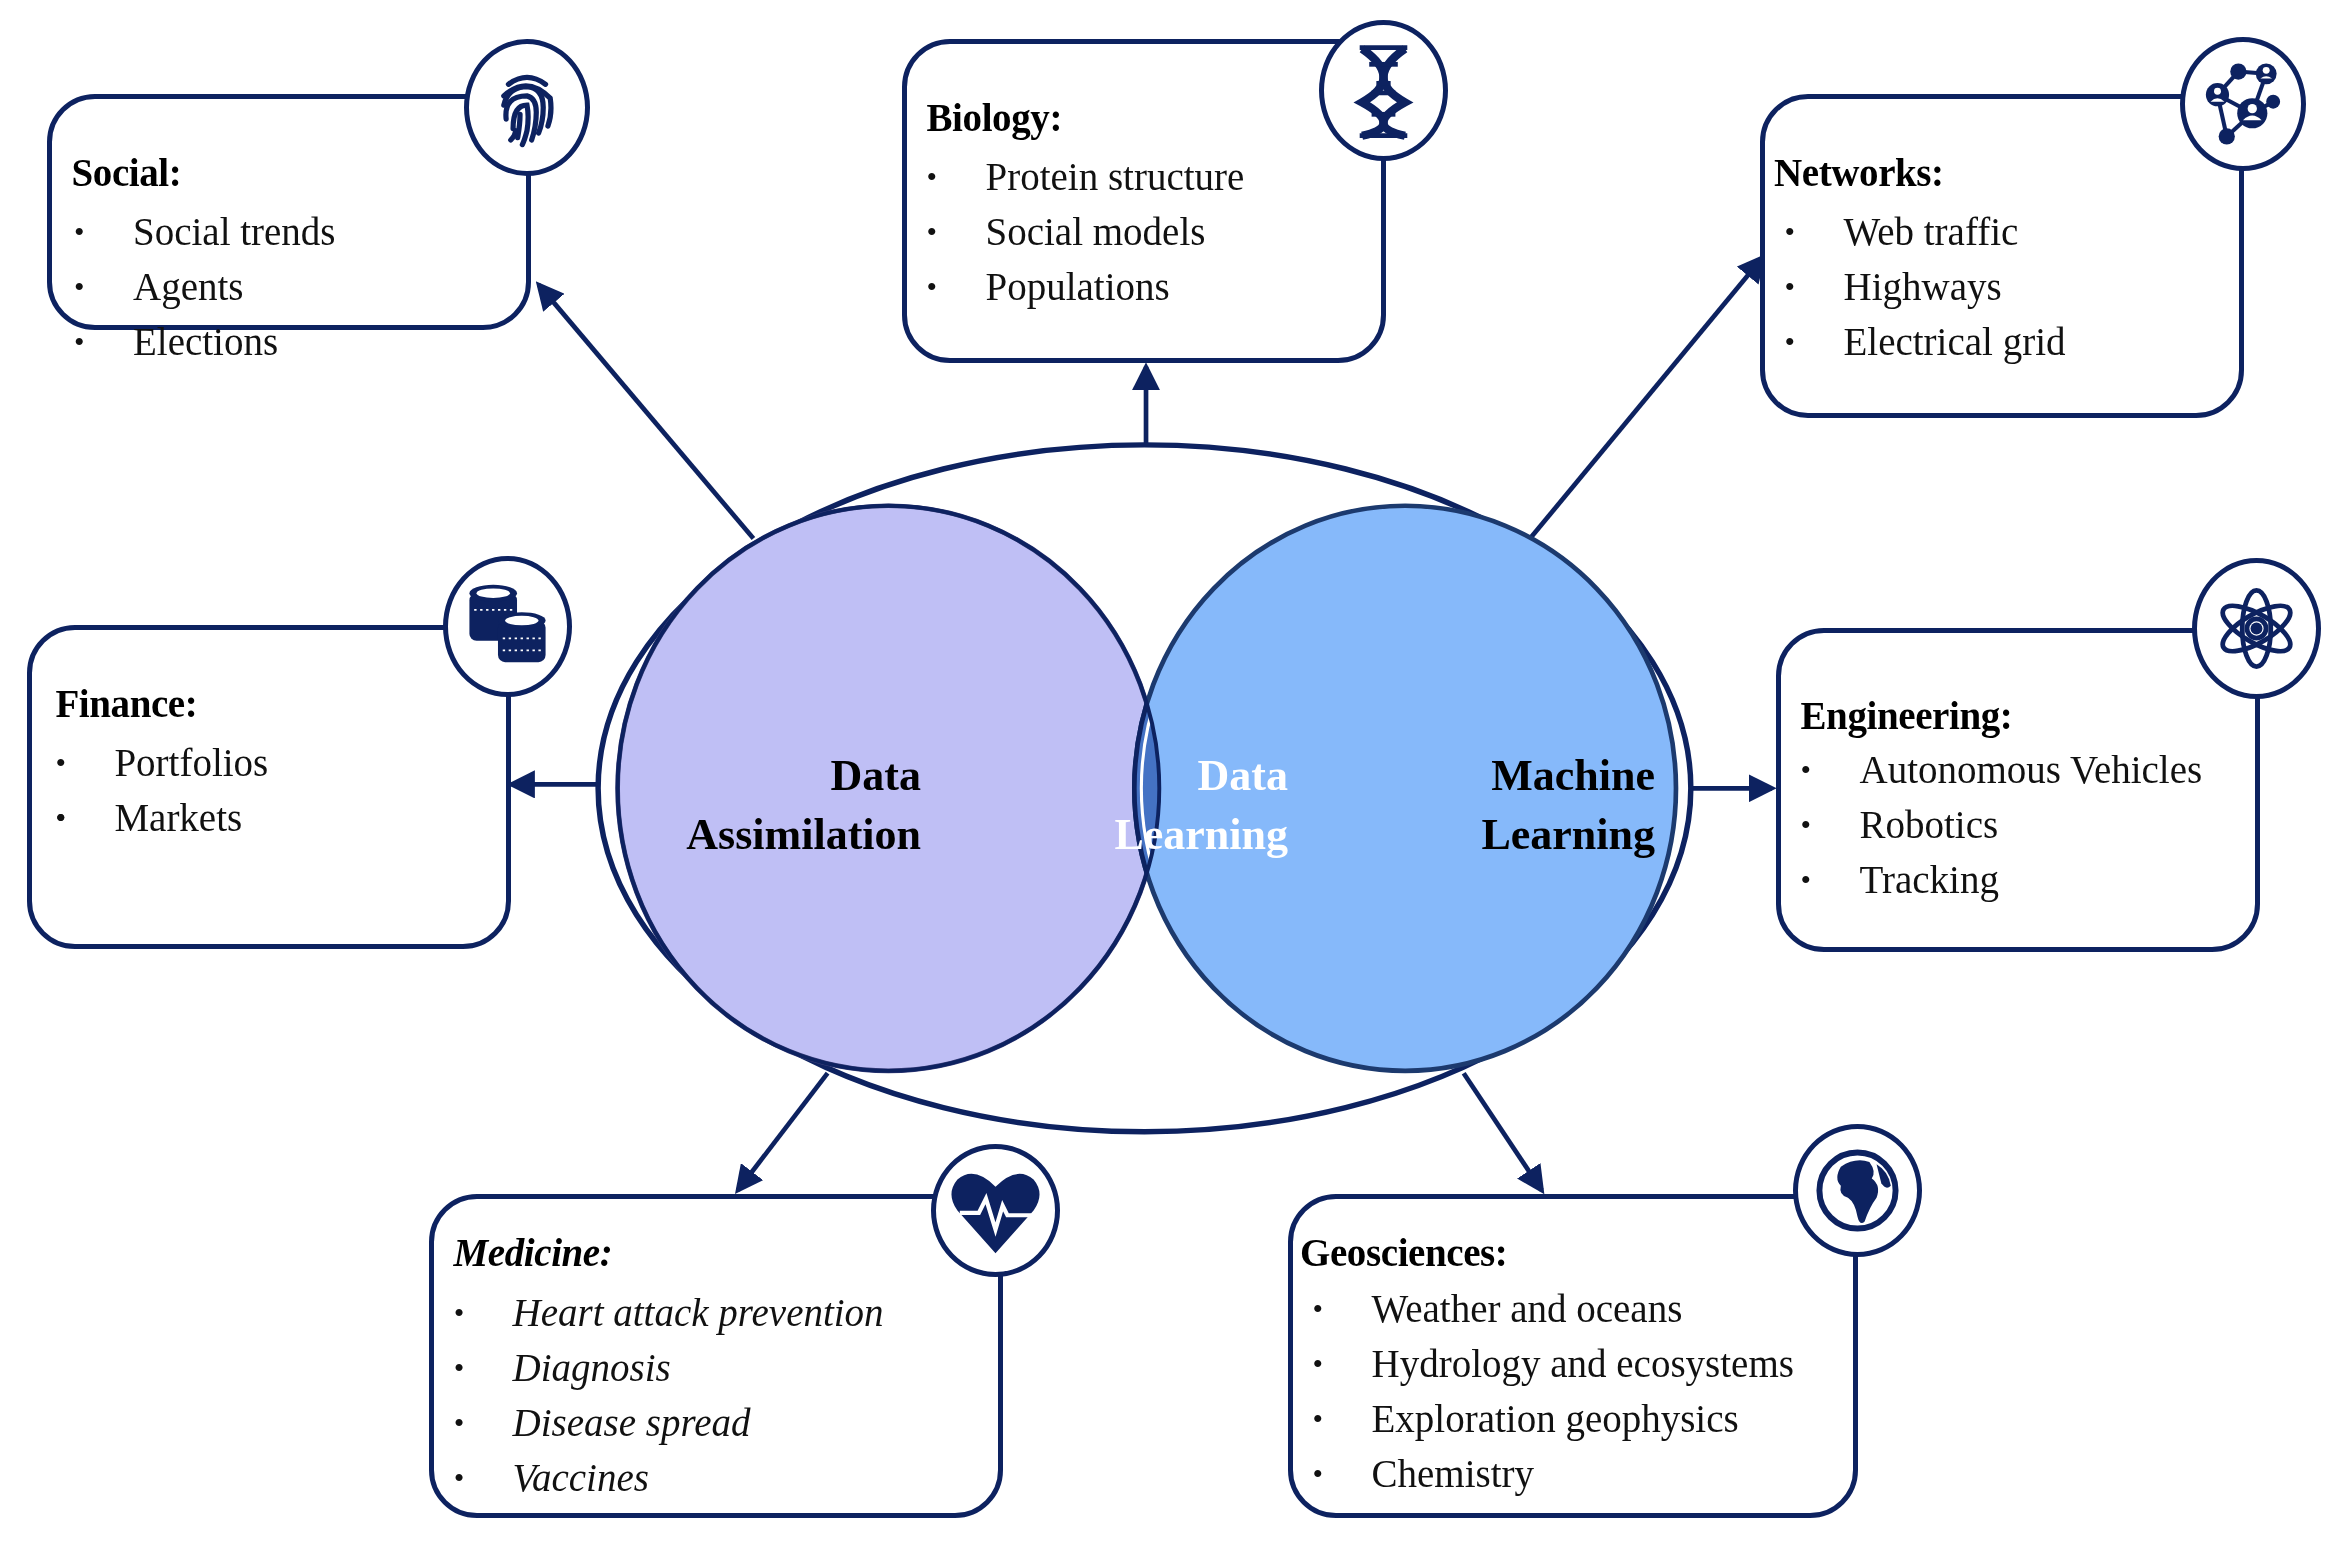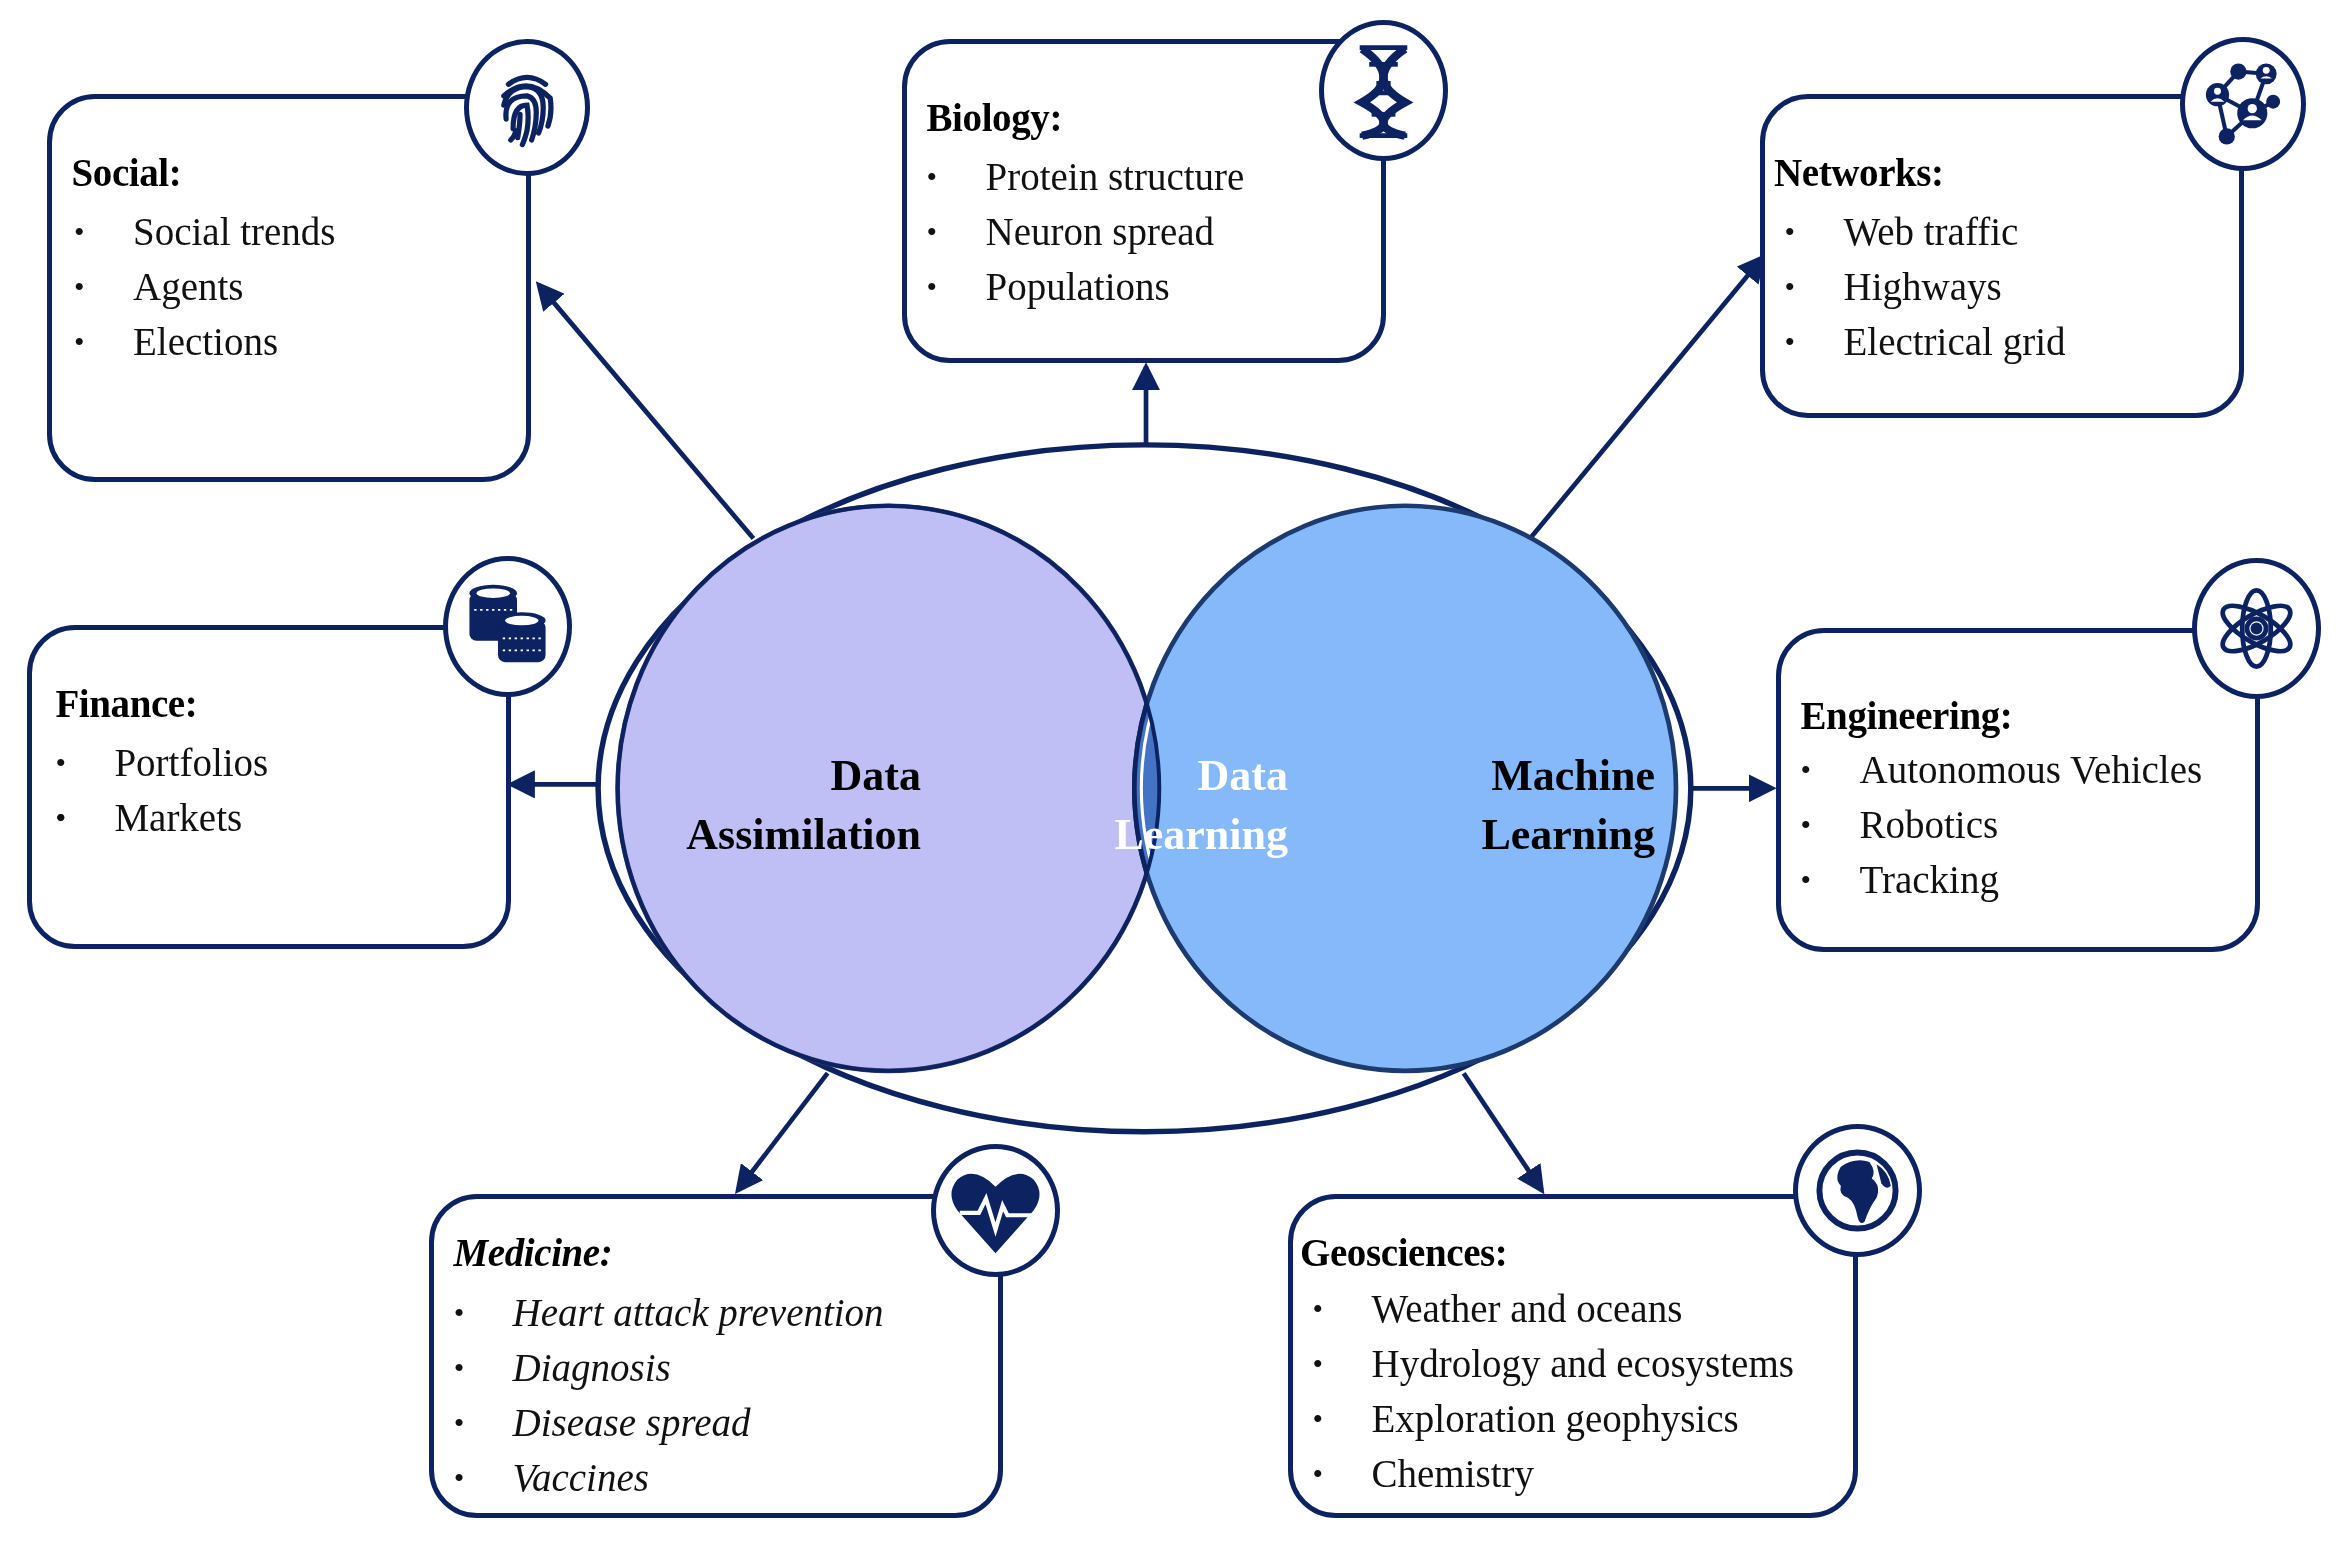--- a/index.html
+++ b/index.html
@@ -57,21 +57,21 @@
 </div>
 <div class="venn-label" style="left:1007px; top:746px; width:281px; color:#ffffff;">
   <div>Data</div>
   <div>Learning</div>
 </div>
 <div class="venn-label" style="left:1374px; top:746px; width:281px; color:#000;">
   <div>Machine</div>
   <div>Learning</div>
 </div>
 
-<div class="box" style="left:47px; top:94px; width:484px; height:388px;">
+<div class="box" style="left:47px; top:94px; width:484px; height:236px;">
   <div class="title" style="left:19.5px; top:51px;">Social:</div>
   <ul style="left:22px; top:105px;">
     <li><span class="bullet">•</span><span>Social trends</span></li>
     <li><span class="bullet">•</span><span>Agents</span></li>
     <li><span class="bullet">•</span><span>Elections</span></li>
   </ul>
 </div>
 <div class="icon-circle" style="left:464px; top:39px; width:126px; height:137px;">
   <svg viewBox="0 0 100 100">
     <g fill="none" stroke="#0d2260" stroke-width="4.5" stroke-linecap="round">
@@ -83,21 +83,21 @@
       <path d="M42 76 Q44 64 44 56"></path>
       <path d="M36 78 Q40 74 40 70"></path>
     </g>
   </svg>
 </div>
 
 <div class="box" style="left:902px; top:39px; width:484px; height:324px;">
   <div class="title" style="left:19.5px; top:51px;">Biology:</div>
   <ul style="left:19.5px; top:105px;">
     <li><span class="bullet">•</span><span>Protein structure</span></li>
-    <li><span class="bullet">•</span><span>Neuron spread</span></li>
+    <li><span class="bullet">•</span><span>Social models</span></li>
     <li><span class="bullet">•</span><span>Populations</span></li>
   </ul>
 </div>
 <div class="icon-circle" style="left:1319px; top:19.5px; width:129px; height:141px;">
   <svg viewBox="0 0 100 100">
     <g fill="none" stroke="#0d2260" stroke-width="7">
       <path d="M32 15 Q68 40 32 60 Q68 80 32 88"></path>
       <path d="M68 15 Q32 40 68 60 Q32 80 68 88"></path>
     </g>
     <g stroke="#0d2260" stroke-width="4">

